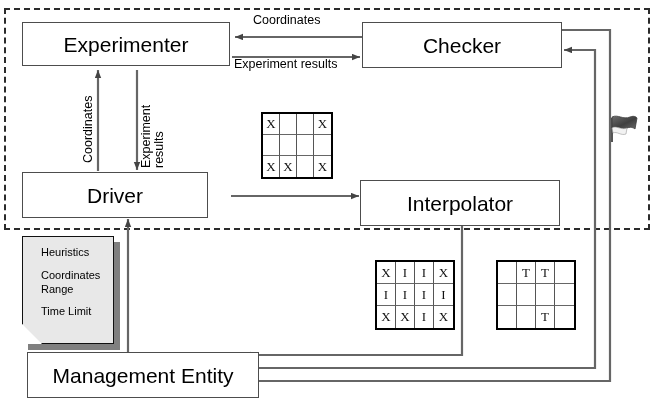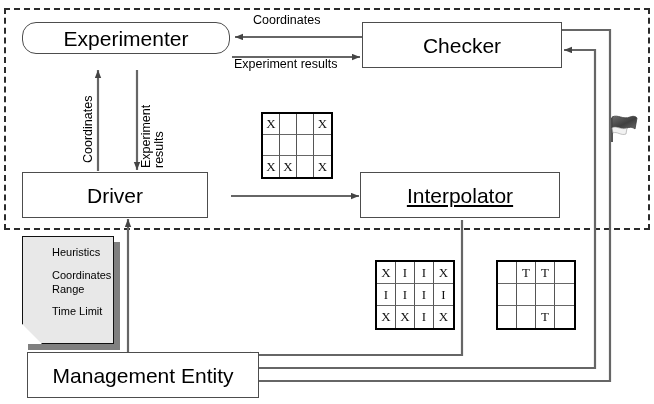--- a/index.html
+++ b/index.html
@@ -74,21 +74,21 @@
     clip-path:polygon(0 0,100% 0,100% 100%,16px 100%,0 calc(100% - 20px));
   }
   .doc-fold{
     position:absolute;left:0;top:88px;width:20px;height:20px;
     background:#ffffff;
     -webkit-clip-path:polygon(0 0,100% 100%,0 100%);
     clip-path:polygon(0 0,100% 100%,0 100%);
   }
   .doc-lines{
     position:absolute;left:0;top:0;width:92px;height:108px;
-    padding:10px 0 0 30px;box-sizing:border-box;
+    padding:10px 0 0 19px;box-sizing:border-box;
   }
   .doc-lines div{font-size:11px;color:#000;line-height:1.25;margin-bottom:9px;}
 
   
   .flag-icon{position:absolute;}
 </style>
 </head>
 <body>
 
 <div id="canvas">
@@ -116,33 +116,33 @@
       <path d="M561,30 L610,30 L610,381 L243,381" marker-end="url(#ah)"></path>
 
       <path d="M238,368 L595,368 L595,50 L564,50" marker-end="url(#ah)"></path>
 
       <path d="M462,220 L462,355 L243,355" marker-end="url(#ah)"></path>
 
       <path d="M128,352 L128,219" marker-end="url(#ah)"></path>
     </g>
   </svg>
 
-  <div class="node" style="left:22px;top:22px;width:208px;height:32px;border-radius:14px;">
+  <div class="node" style="left:22px;top:22px;width:208px;height:44px;">
     <span>Experimenter</span>
   </div>
 
   <div class="node" style="left:362px;top:22px;width:200px;height:46px;">
     <span>Checker</span>
   </div>
 
   <div class="node" style="left:22px;top:172px;width:186px;height:46px;">
     <span>Driver</span>
   </div>
 
-  <div class="node" style="left:360px;top:172px;width:200px;height:46px;text-decoration:underline;">
+  <div class="node" style="left:360px;top:180px;width:200px;height:46px;">
     <span>Interpolator</span>
   </div>
 
   <div class="node" style="left:27px;top:352px;width:232px;height:46px;">
     <span>Management Entity</span>
   </div>
 
   <div class="edge-label" style="left:253px;top:14px;">Coordinates</div>
 
   <div class="edge-label" style="left:234px;top:58px;">Experiment results</div>

